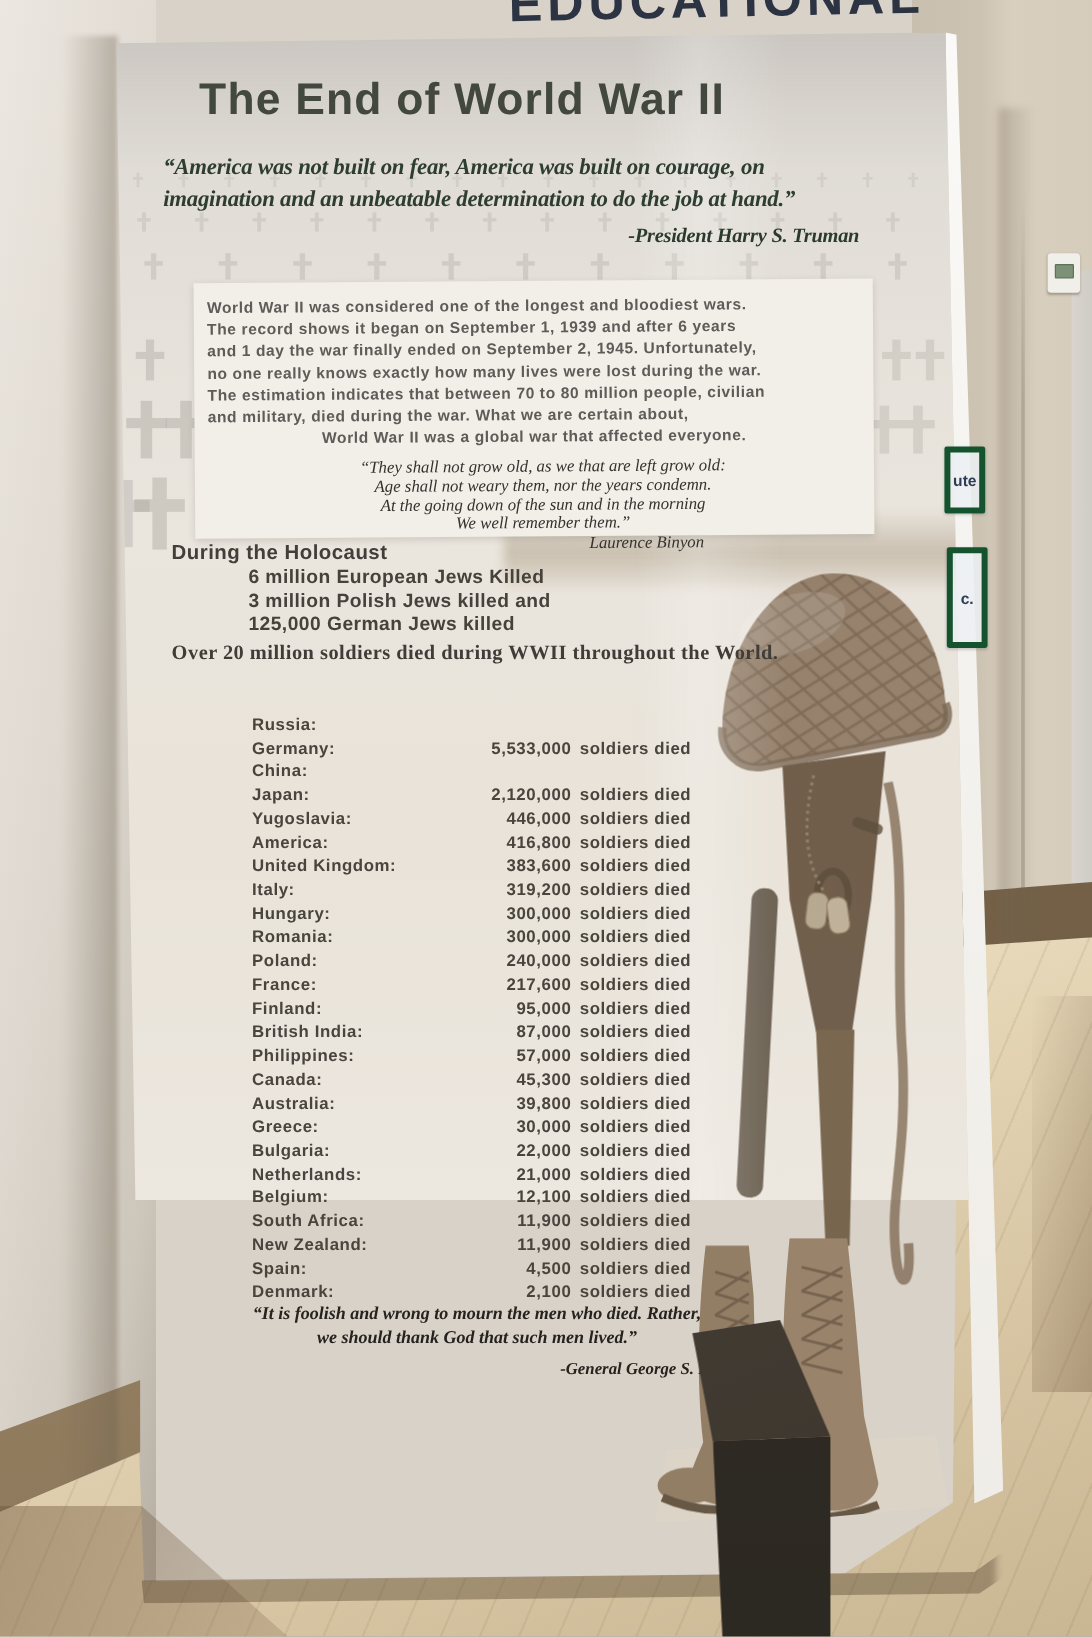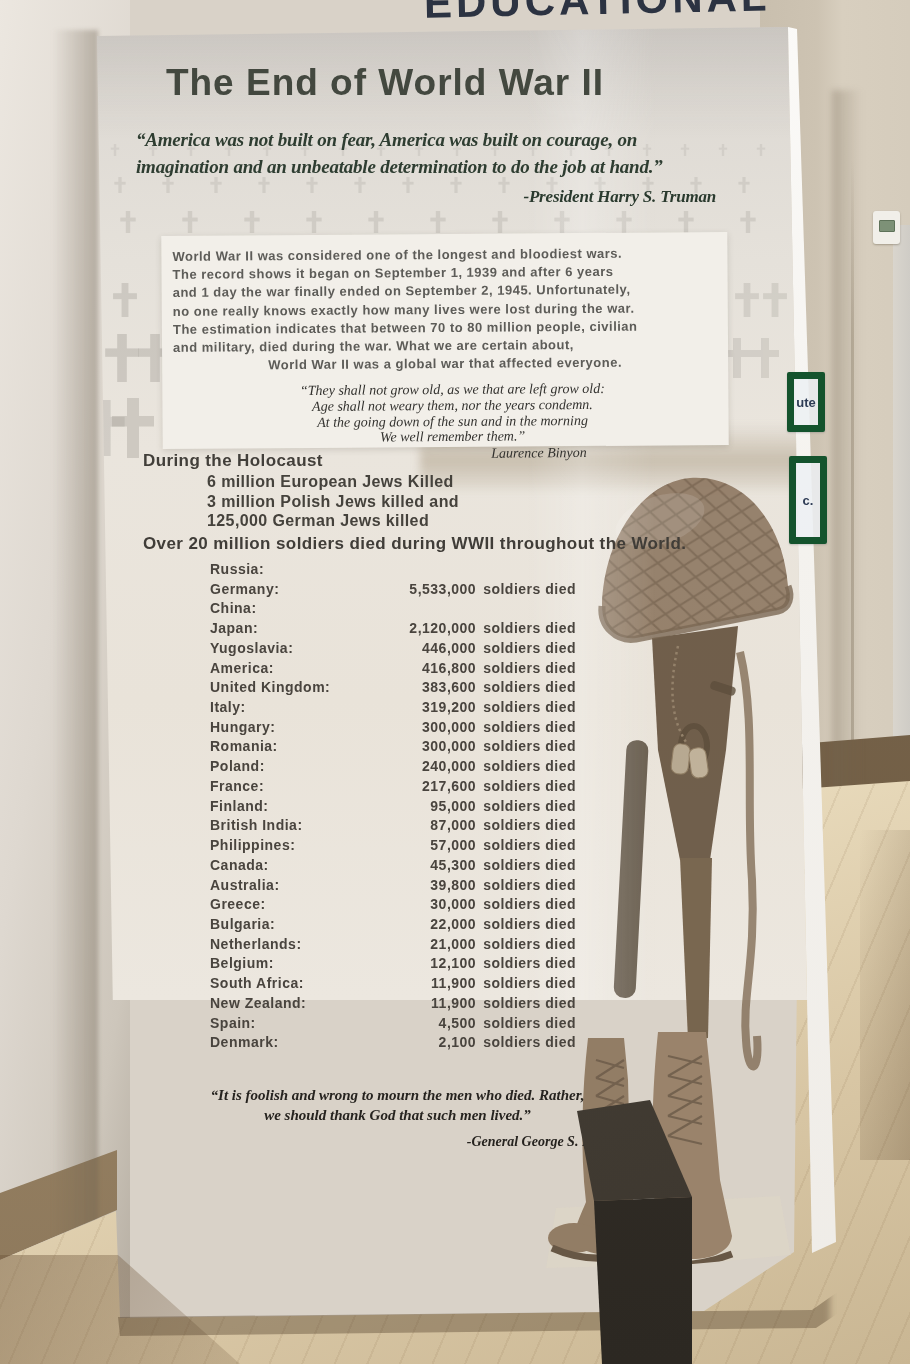--- a/index.html
+++ b/index.html
@@ -61,21 +61,21 @@
   .sand{position:absolute;left:420px;top:424px;width:385px;height:66px;
     background:linear-gradient(180deg,rgba(150,132,104,.0),rgba(148,130,100,.38) 55%,rgba(150,132,104,.08));
     filter:blur(4px);}
   .crosses{position:absolute;left:97px;top:36px;}
   .memorial{position:absolute;left:540px;top:440px;}
 
   .side-edge{position:absolute;left:0;top:0;width:910px;height:1364px;z-index:11;
     clip-path:polygon(788px 27px,797px 29px,836px 1242px,812px 1253px);
     background:linear-gradient(180deg,#fbfaf8 0%,#f4f2ee 40%,#efece7 100%);}
   .plaque{position:absolute;z-index:12;background:rgba(236,240,243,.85);
-    border:7px solid #14532d;border-radius:2px;box-shadow:0 1px 2px rgba(80,80,90,.25);
+    border:5px solid #14532d;border-radius:2px;box-shadow:0 1px 2px rgba(80,80,90,.25);
     color:#2e3c55;font-weight:bold;display:flex;align-items:center;justify-content:center;}
   .plaque.p1{left:787px;top:372px;width:24px;height:46px;font-size:13px;}
   .plaque.p2{left:789px;top:456px;width:24px;height:74px;font-size:13px;}
 
   
   .t-title{position:absolute;left:120px;top:62px;width:530px;z-index:15;
     text-align:center;font-size:37px;font-weight:bold;letter-spacing:1px;color:#43483f;}
   .t-truman{position:absolute;left:136px;top:126px;width:580px;z-index:15;
     font-family:"Liberation Serif",serif;font-style:italic;font-weight:bold;
     font-size:19px;line-height:27px;color:#2e3d31;letter-spacing:-0.2px;}
@@ -90,26 +90,26 @@
   .wb-binyon{position:absolute;left:60px;top:148px;width:460px;
     font-family:"Liberation Serif",serif;font-style:italic;font-size:14px;
     line-height:15.8px;color:#33322f;text-align:center;}
   .wb-binyon .attr{padding-right:96px;text-align:right;font-style:italic;padding-top:1px;}
 
   .t-holo-h{position:absolute;left:143px;top:451px;z-index:15;
     font-size:17px;font-weight:bold;letter-spacing:.4px;color:#423f3a;}
   .t-holo{position:absolute;left:207px;top:472px;z-index:15;
     font-size:16px;font-weight:bold;letter-spacing:.4px;line-height:19.7px;color:#45423c;}
   .t-soldiers{position:absolute;left:143px;top:534px;z-index:15;
-    font-size:17px;font-weight:bold;letter-spacing:.4px;color:#403d38;}
+    font-size:17px;font-weight:bold;letter-spacing:.4px;color:#403d38;font-family:Liberation Serif, serif;}
 
   .table{position:absolute;left:210px;top:561px;width:366px;z-index:15;}
   .table .row{display:flex;height:19.72px;align-items:baseline;
     font-size:14px;font-weight:bold;letter-spacing:.5px;color:#49443e;}
-  .table .country{flex:0 0 auto;}
+  .table .country{flex:0 0 auto;margin-top:34px;}
   .table .val{flex:1 1 auto;text-align:right;white-space:nowrap;}
   .table .suffix{margin-left:7px;}
 
   .t-patton{position:absolute;left:175px;top:1086px;width:445px;z-index:15;
     font-family:"Liberation Serif",serif;font-style:italic;font-weight:bold;
     font-size:15px;line-height:19.5px;color:#26231f;text-align:center;}
   .t-patton .attr{text-align:right;font-size:14px;padding-top:7px;}
 
   
   .pedestal-top{position:absolute;left:0;top:0;width:910px;height:1364px;z-index:40;

